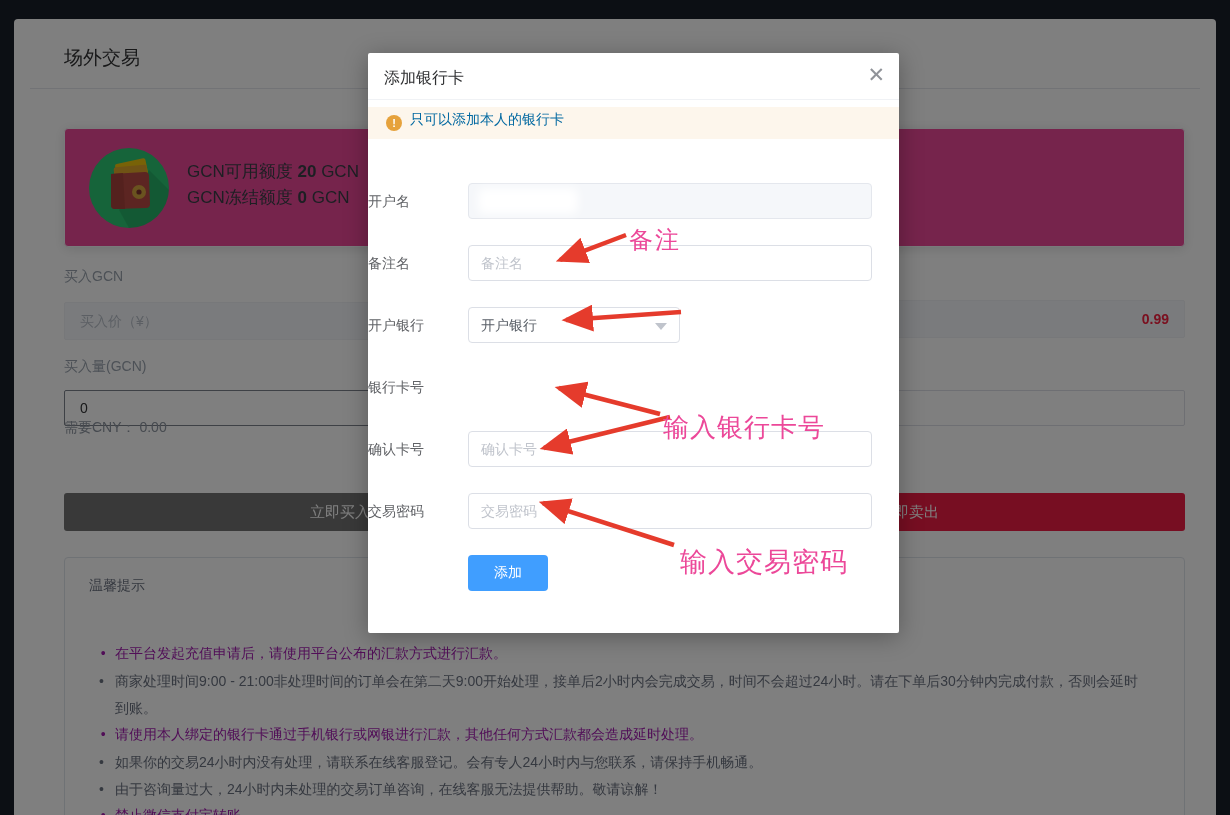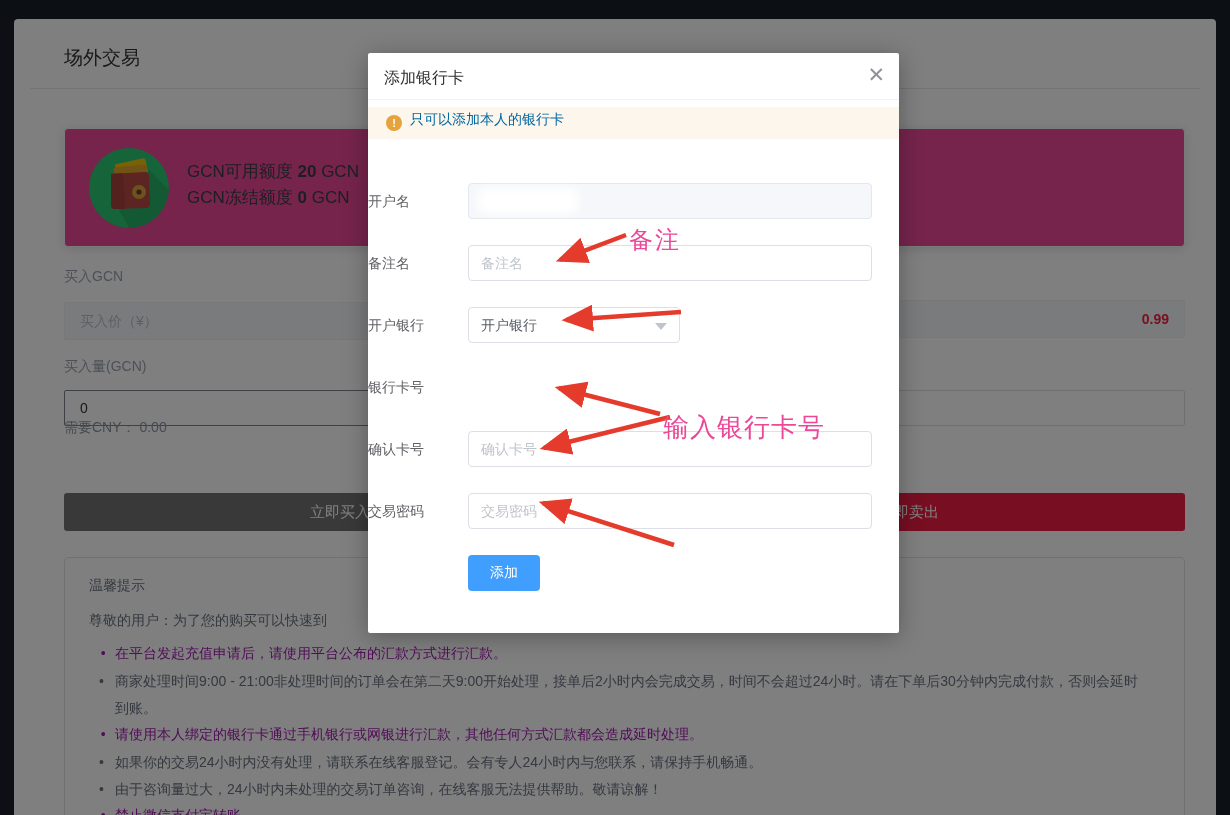--- a/index.html
+++ b/index.html
@@ -62,21 +62,21 @@
              border-radius:4px; background:#fff; font-size:14px; color:#606266; padding:0 12px; font-family:inherit; }
   .m-input::placeholder { color:#c0c4cc; opacity:1; }
   .m-input:disabled { background:#f5f7fa; border-color:#e4e7ed; }
   .blur-name { position:absolute; left:110px; width:100px; height:26px; border-radius:6px;
                background:rgba(255,255,255,0.96); filter:blur(5px); z-index:2; }
   .m-select { position:absolute; left:100px; width:212px; height:36px; border:1px solid #dcdfe6;
               border-radius:4px; background:#fff; cursor:pointer; }
   .m-select .sel-text { position:absolute; left:12px; top:0; line-height:34px; font-size:14px; color:#5a6068; }
   .caret { position:absolute; right:12px; top:15px; width:0; height:0;
            border-left:6px solid transparent; border-right:6px solid transparent; border-top:7px solid #c0c4cc; }
-  .m-submit { position:absolute; left:100px; top:502px; width:72px; height:36px; background:#409eff;
+  .m-submit { position:absolute; left:100px; top:502px; width:80px; height:36px; background:#409eff;
               color:#fff; border:none; border-radius:4px; font-size:14px; font-family:inherit; cursor:pointer; }
 
   
   .anno-layer { position:absolute; inset:0; z-index:30; pointer-events:none; }
   .anno-text { position:absolute; color:#ec4899; font-family:"DejaVu Serif", serif; white-space:nowrap; }
   svg.arrows { position:absolute; inset:0; width:1230px; height:815px; }
 </style>
 </head>
 <body>
 
@@ -110,21 +110,20 @@
   <input class="real-input" style="left: 50px; top: 371px;" value="0">
   <div class="need-cny" style="left:50px; top:400px;">需要CNY： 0.00</div>
   <button class="trade-btn buy">立即买入</button>
 
   <div class="dis-input price-sell" style="left:619px; top:281px; width:552px;">0.99</div>
   <input class="real-input sellqty" style="left: 619px; top: 371px;">
   <button class="trade-btn sell">立即卖出</button>
 
   <div class="notice-box">
     <div class="notice-title">温馨提示</div>
-    <div class="notice-intro">尊敬的用户：为了您的购买可以快速到</div>
     <ul class="notice-list">
       <li class="red">在平台发起充值申请后，请使用平台公布的汇款方式进行汇款。</li>
       <li class="gray">商家处理时间9:00 - 21:00非处理时间的订单会在第二天9:00开始处理，接单后2小时内会完成交易，时间不会超过24小时。请在下单后30分钟内完成付款，否则会延时到账。</li>
       <li class="red">请使用本人绑定的银行卡通过手机银行或网银进行汇款，其他任何方式汇款都会造成延时处理。</li>
       <li class="gray">如果你的交易24小时内没有处理，请联系在线客服登记。会有专人24小时内与您联系，请保持手机畅通。</li>
       <li class="gray">由于咨询量过大，24小时内未处理的交易订单咨询，在线客服无法提供帮助。敬请谅解！</li>
       <li class="red">禁止微信支付宝转账</li>
     </ul>
   </div>
 </div>
@@ -173,13 +172,14 @@
       </marker>
     </defs>
     <line x1="626" y1="235" x2="560" y2="260" stroke="#e53b2c" stroke-width="4.5" marker-end="url(#ah)"></line>
     <line x1="681" y1="312" x2="566" y2="320" stroke="#e53b2c" stroke-width="4.5" marker-end="url(#ah)"></line>
     <line x1="660" y1="414" x2="559" y2="388" stroke="#e53b2c" stroke-width="4.5" marker-end="url(#ah)"></line>
     <line x1="670" y1="417" x2="544" y2="448" stroke="#e53b2c" stroke-width="4.5" marker-end="url(#ah)"></line>
     <line x1="674" y1="545" x2="543" y2="503" stroke="#e53b2c" stroke-width="4.5" marker-end="url(#ah)"></line>
   </svg>
   <div class="anno-text" style="left:629px; top:224px; font-size:24px; letter-spacing:2px;">备注</div>
   <div class="anno-text" style="left:663px; top:398px; font-size:26px; letter-spacing:1px;margin-top:12px;">输入银行卡号</div>
+  <div class="anno-text" style="left:680px; top:544px; font-size:27px; letter-spacing:1px;">输入交易密码</div>
 </div>
 
 </body></html>

